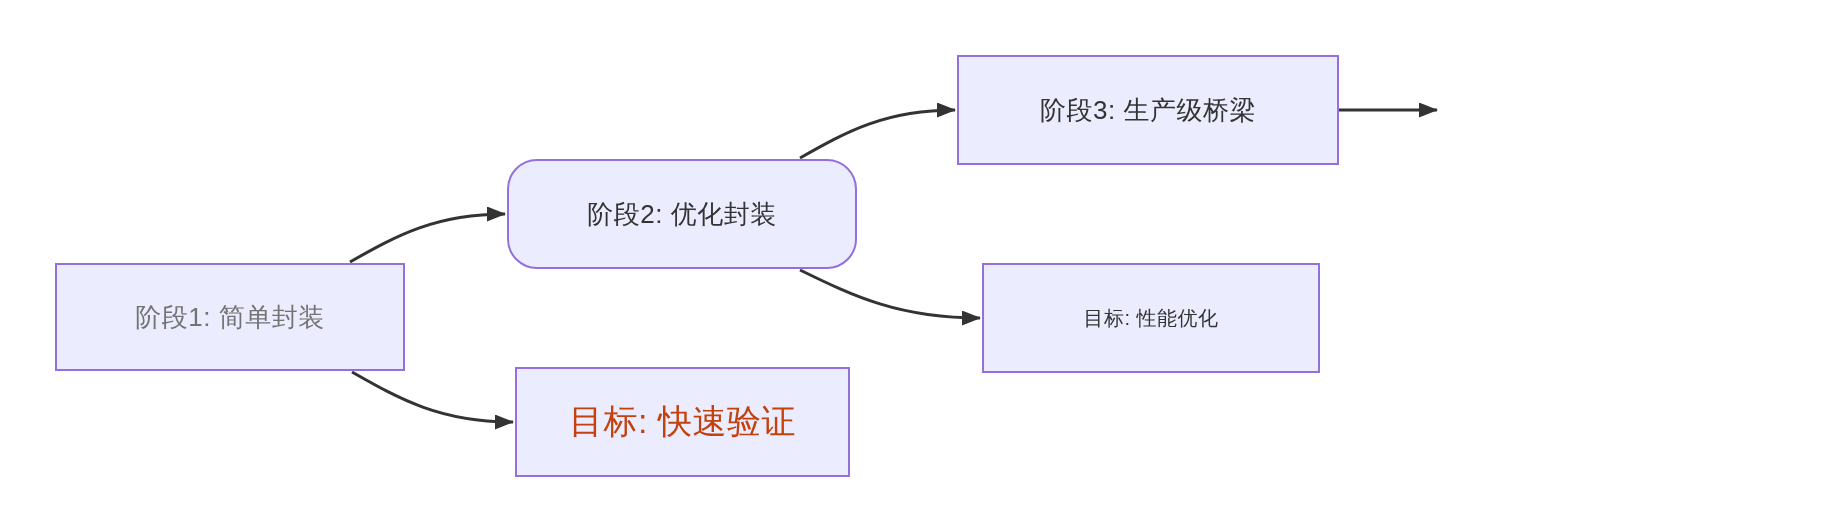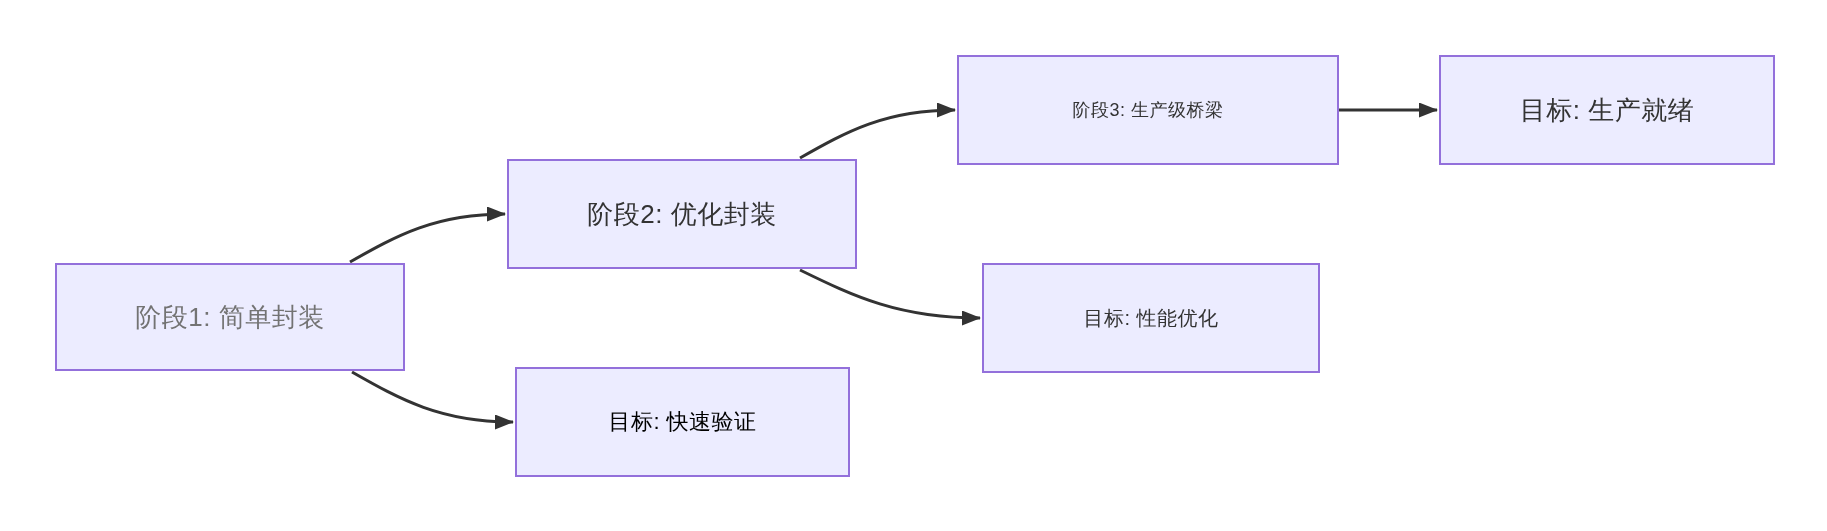--- a/index.html
+++ b/index.html
@@ -52,29 +52,26 @@
   <path d="M350,262 C396.5,235.6 435.25,214 505,214" fill="none" stroke="#333333" stroke-width="3" marker-end="url(#arrowhead)"></path>
       <path d="M352,372 C400.3,399.5 440.55,422 513,422" fill="none" stroke="#333333" stroke-width="3" marker-end="url(#arrowhead)"></path>
       <path d="M800,158 C846.5,131.6 885.25,110 955,110" fill="none" stroke="#333333" stroke-width="3" marker-end="url(#arrowhead)"></path>
       <path d="M800,270 C854,296.4 899,318 980,318" fill="none" stroke="#333333" stroke-width="3" marker-end="url(#arrowhead)"></path>
       <path d="M1339,110 L1437,110" fill="none" stroke="#333333" stroke-width="3" marker-end="url(#arrowhead)"></path>
     </svg>
   <div id="node-layer">
       <div class="node" style="left: 55px; top: 263px; width: 350px; height: 108px; background: rgb(236, 236, 255); border-color: rgb(147, 112, 219);">
         <span class="node-label" style="color: #737373; font-size: 26px;">阶段1: 简单封装</span>
       </div>
-      <div class="node" style="left: 507px; top: 159px; width: 350px; height: 110px; background: rgb(236, 236, 255); border-color: rgb(147, 112, 219);">
+      <div class="node" style="left: 507px; top: 159px; width: 350px; height: 110px; background: rgb(236, 236, 255); border-color: rgb(147, 112, 219); border-radius: 30px;">
         <span class="node-label" style="color: rgb(51, 51, 51); font-size: 26px;">阶段2: 优化封装</span>
       </div>
       <div class="node" style="left: 515px; top: 367px; width: 335px; height: 110px; background: rgb(236, 236, 255); border-color: rgb(147, 112, 219);">
-        <span class="node-label" style="color: #000000; font-size: 22px;">目标: 快速验证</span>
+        <span class="node-label" style="color: #c2410c; font-size: 34px;">目标: 快速验证</span>
       </div>
       <div class="node" style="left: 957px; top: 55px; width: 382px; height: 110px; background: rgb(236, 236, 255); border-color: rgb(147, 112, 219);">
-        <span class="node-label" style="color: rgb(51, 51, 51); font-size: 18px;">阶段3: 生产级桥梁</span>
+        <span class="node-label" style="color: rgb(51, 51, 51); font-size: 26px;">阶段3: 生产级桥梁</span>
       </div>
       <div class="node" style="left: 982px; top: 263px; width: 338px; height: 110px; background: rgb(236, 236, 255); border-color: rgb(147, 112, 219);">
         <span class="node-label" style="color: rgb(51, 51, 51); font-size: 20px;">目标: 性能优化</span>
-      </div>
-      <div class="node" style="left: 1439px; top: 55px; width: 336px; height: 110px; background: rgb(236, 236, 255); border-color: rgb(147, 112, 219);">
-        <span class="node-label" style="color: rgb(51, 51, 51); font-size: 26px;">目标: 生产就绪</span>
       </div>
     </div>
 </div>
 
 </body></html>

